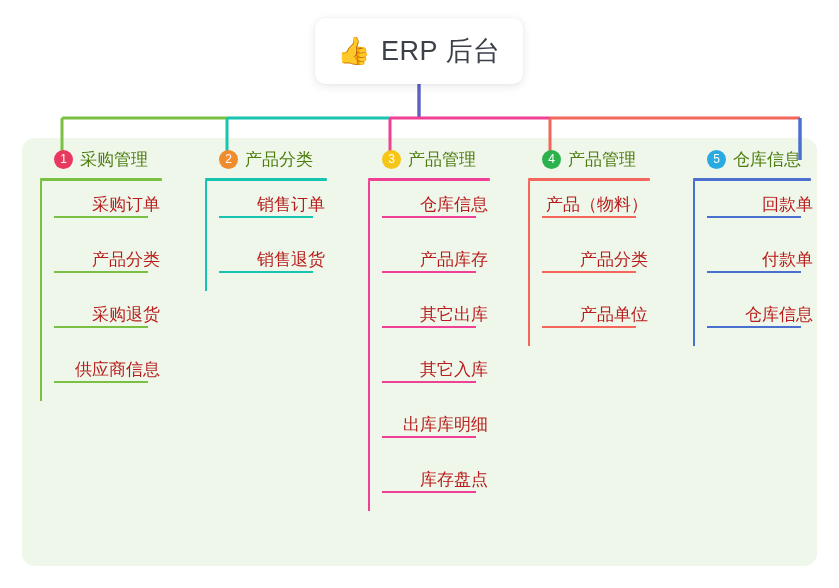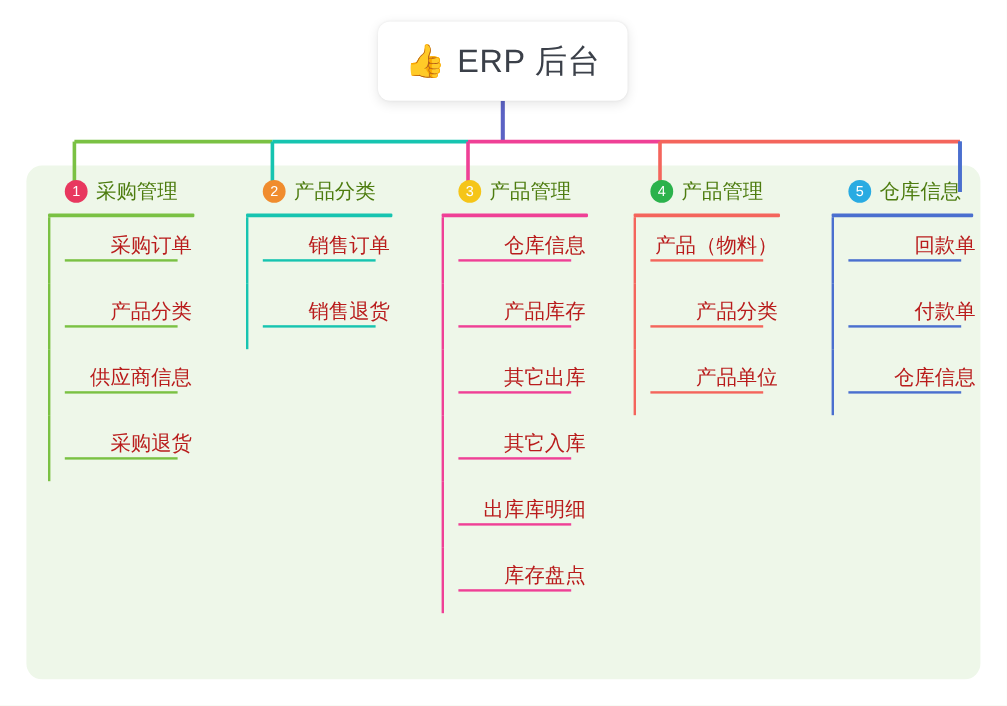--- a/index.html
+++ b/index.html
@@ -176,26 +176,26 @@
             <div class="leaf-label">采购订单</div>
             <div class="leaf-rule" style="background: rgb(122, 193, 67);"></div>
           </div>
           <div class="leaf">
             <div class="leaf-stem" style="background: rgb(122, 193, 67);"></div>
             <div class="leaf-label">产品分类</div>
             <div class="leaf-rule" style="background: rgb(122, 193, 67);"></div>
           </div>
           <div class="leaf">
             <div class="leaf-stem" style="background: rgb(122, 193, 67);"></div>
+            <div class="leaf-label">采购退货</div>
+            <div class="leaf-rule" style="background: rgb(122, 193, 67);"></div>
+          </div>
+          <div class="leaf">
+            <div class="leaf-stem" style="background: rgb(122, 193, 67);"></div>
             <div class="leaf-label">供应商信息</div>
-            <div class="leaf-rule" style="background: rgb(122, 193, 67);"></div>
-          </div>
-          <div class="leaf">
-            <div class="leaf-stem" style="background: rgb(122, 193, 67);"></div>
-            <div class="leaf-label">采购退货</div>
             <div class="leaf-rule" style="background: rgb(122, 193, 67);"></div>
           </div>
         </div>
       </div>
       <div class="column" style="left: 205px;">
         <div class="col-head">
           <span class="badge" style="background: rgb(240, 140, 46);">2</span>
           <span class="col-title">产品分类</span>
         </div>
         <div class="col-rule" style="background: rgb(22, 196, 176); width: 122px;"></div>

